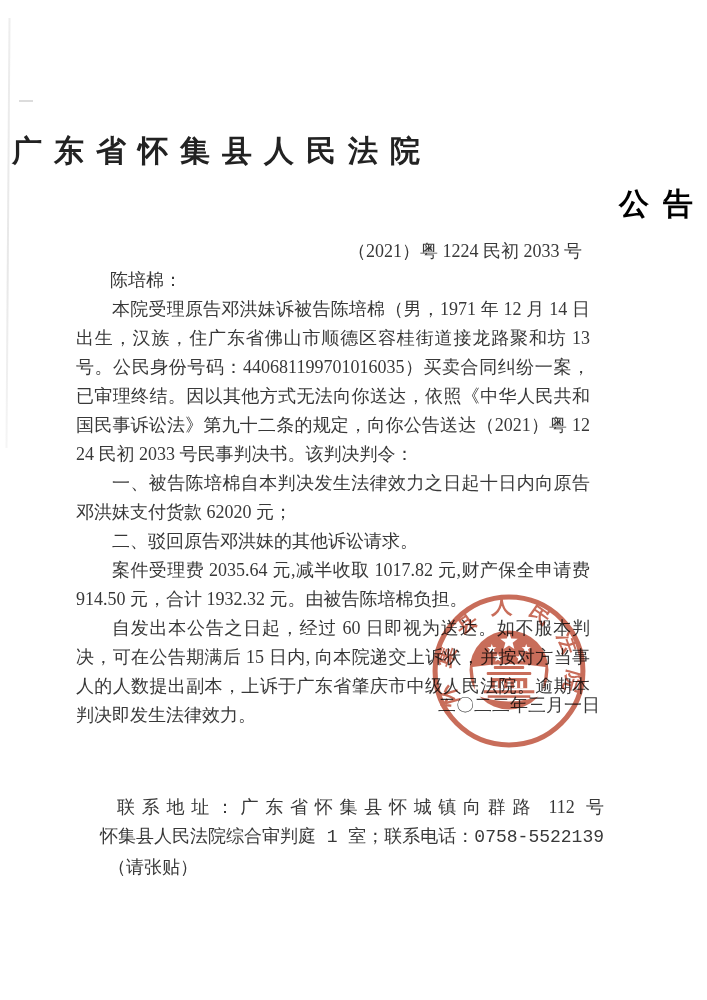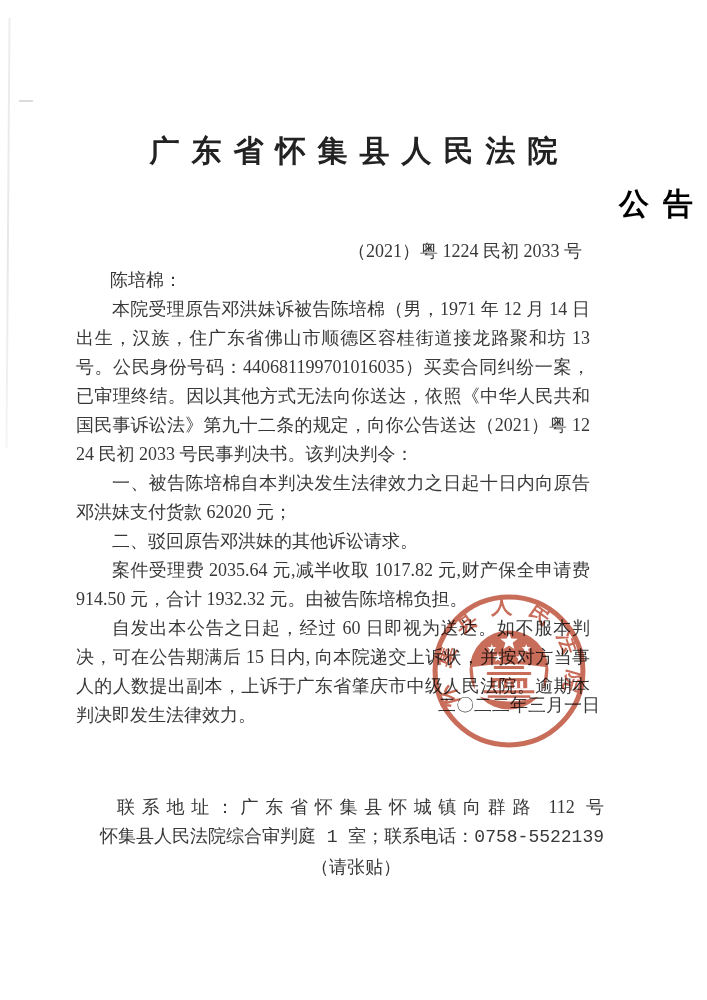--- a/index.html
+++ b/index.html
@@ -19,21 +19,21 @@
     background:linear-gradient(#e9e9e9, #e2e2e2 60%, #f3f3f3);
     transform:rotate(0.4deg); opacity:.8;
   }
   .crease-dash {
     position:absolute; left:19px; top:100px; width:14px; height:2px;
     background:#d8d8d8; opacity:.9;
   }
 
   .title {
     position:absolute; top:131px; left:0; width:100%;
-    text-align:center; font-size:30px; font-weight:bold; color:#222;
+    font-size:30px; font-weight:bold; color:#222;
     letter-spacing:12px; text-indent:12px;
   }
   .subtitle {
     position:absolute; top:184px; left:0; width:100%;
     text-align:right; font-size:30px; font-weight:bold; color:#000000;
     letter-spacing:14px; text-indent:14px;
   }
 
   .content {
     position:absolute; left:76px; top:237px; width:514px;
@@ -53,21 +53,21 @@
 
   .contact {
     position:absolute; left:90px; top:744px; width:514px;
     font-size:18px; line-height:30px; z-index:2;margin-top:48px;
   }
   .contact .l1 {
     text-indent:1.5em;
     text-align:justify; text-align-last:justify;
   }
   .contact .l2 { text-align:right;font-family:Liberation Mono, monospace; }
-  .contact .l3 { text-indent:1em;text-align:center; }
+  .contact .l3 { text-indent:1em; }
 
   .seal {
     position:absolute; left:428px; top:590px; width:162px; height:162px;
     z-index:3; mix-blend-mode:multiply; opacity:.92;
     filter:blur(0.4px);
   }
 </style>
 </head>
 <body>
 

